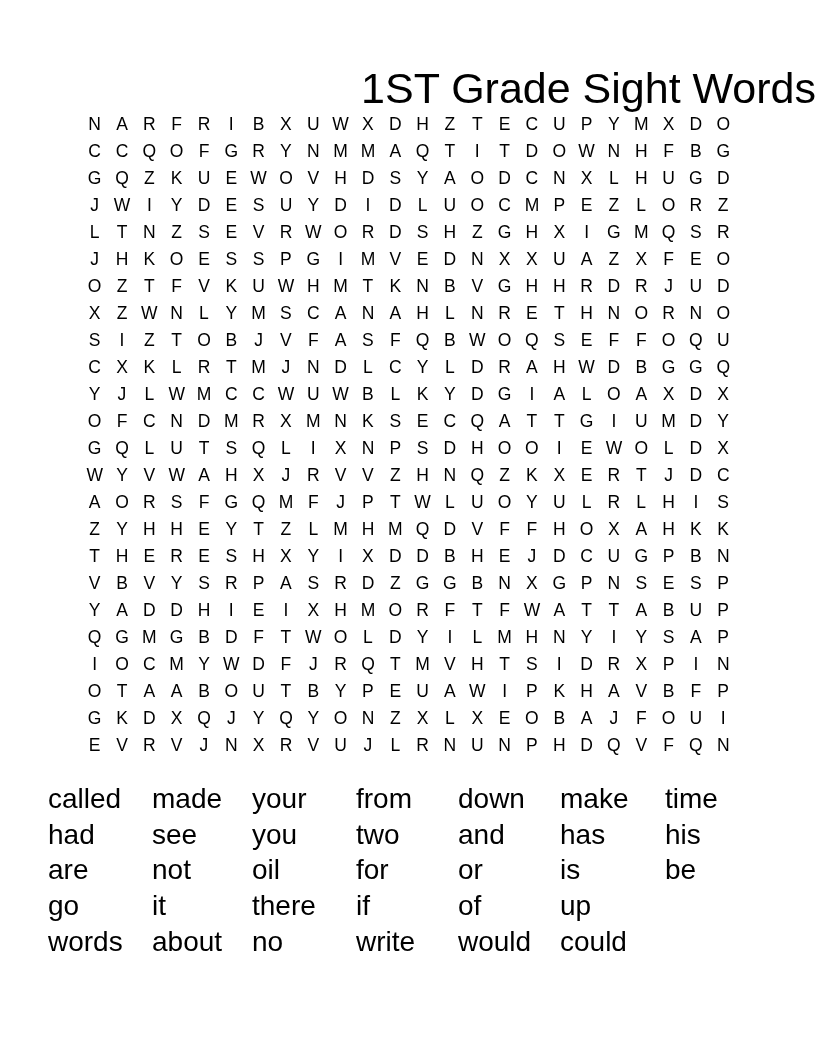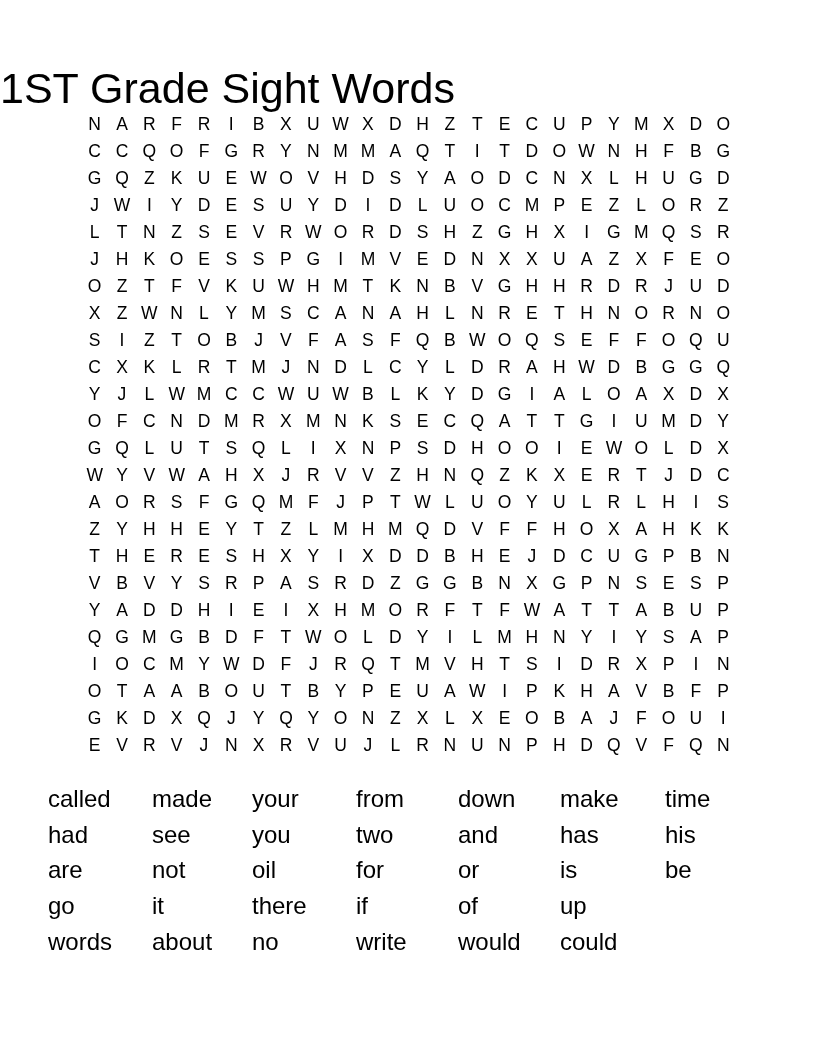--- a/index.html
+++ b/index.html
@@ -18,21 +18,21 @@
     width: 816px;
     height: 1056px;
     background: #ffffff;
     overflow: hidden;
   }
   .title {
     position: absolute;
     top: 34px;
     left: 0;
     width: 100%;
-    text-align: left;
+    text-align: right;
     font-size: 43px;
     font-weight: normal;
     line-height: 1.2;
     white-space: nowrap;
   }
   .letter-grid {
     position: absolute;
     left: 81px;
     top: 111px;
     display: grid;
@@ -47,21 +47,21 @@
     line-height: 1;
   }
   .word-list {
     position: absolute;
     left: 48px;
     top: 781px;
     display: grid;
     grid-auto-flow: column;
     grid-template-rows: repeat(5, 35.8px);
     grid-template-columns: 104px 100px 104px 102px 102px 105px 64px;
-    font-size: 24px;
+    font-size: 28px;
     text-align: center;
   }
   .word-item {
     display: flex;
     align-items: center;
     white-space: nowrap;
   }
 </style>
 </head>
 <body>

